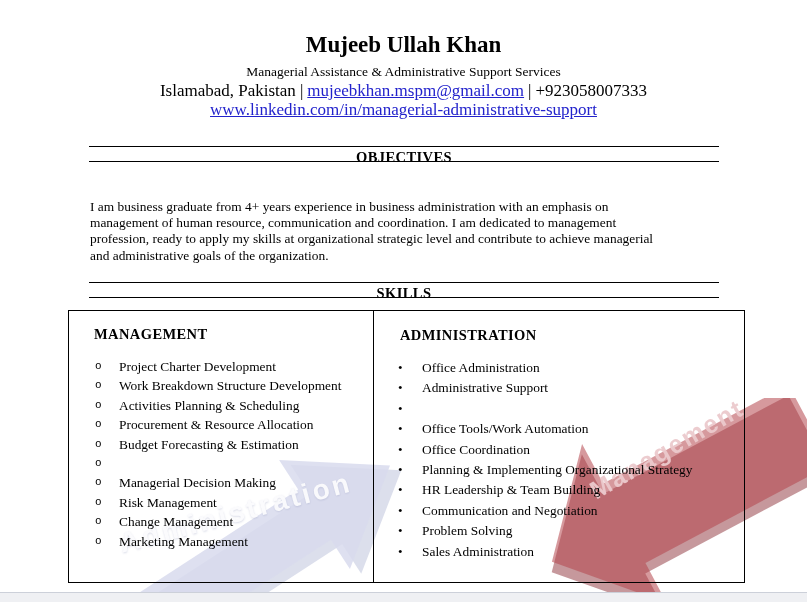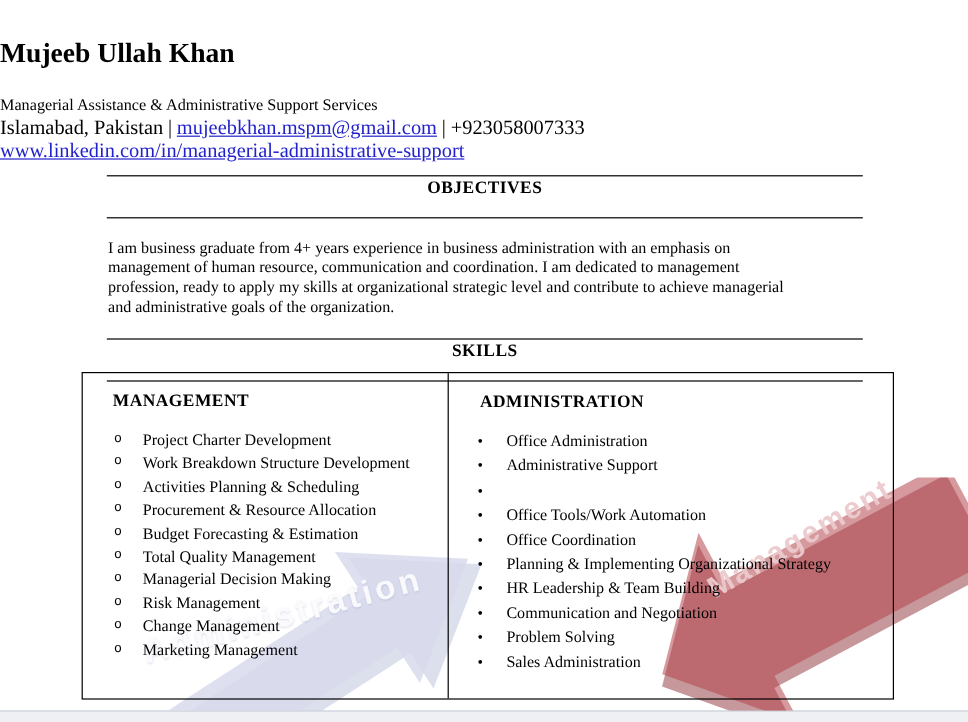--- a/index.html
+++ b/index.html
@@ -15,32 +15,32 @@
              font-weight:bold; white-space:nowrap; pointer-events:none; }
   #wm-left-svg  { left:95px;  top:450px; }
   #wm-left-lbl  { left:120px; top:528px; font-size:28px; letter-spacing:3px;
                   color:#fbfbfd; opacity:.96; transform:rotate(-15deg); transform-origin:left center;
                   text-shadow:0 1px 2px rgba(150,155,190,.35); }
   #wm-right-svg { left:536px; top:398px; }
   #wm-right-lbl { left:592px; top:478px; font-size:25px; letter-spacing:2px;
                   color:#eccacd; opacity:.95; transform:rotate(-30deg); transform-origin:left center; }
 
   
-  .hdr { position:absolute; left:0; top:30px; width:807px; z-index:2; }
+  .hdr { position:absolute; left:0; top:30px; width:807px; text-align:center; z-index:2; }
   .name    { font-size:23px; font-weight:bold; line-height:30px; }
-  .tagline { font-size:13.5px; line-height:19px; margin-top:18px; }
+  .tagline { font-size:13.5px; line-height:19px; margin-top:2px; }
   .contact { font-size:17px; line-height:19px; }
   .sep  { margin:0 4px; }
   .link { color:#2222cc; text-decoration:underline; cursor:pointer; }
 
   
   .sec-head { position:absolute; left:89px; width:630px; z-index:2;
               border-top:1.5px solid #000; border-bottom:1.5px solid #000;
               text-align:center; font-weight:bold; font-size:14.5px; letter-spacing:.4px;
-              height:36px; line-height:20px; background:transparent; }
+              height:16px; line-height:20px; background:transparent; }
   #obj-head    { top:146px; }
   #skills-head { top:266px;margin-top:16px; }
 
   
   .para { position:absolute; left:90px; top:199px; width:640px; z-index:2;
           font-size:13.4px; line-height:16.2px; }
 
   
   .skills-table { position:absolute; left:68px; top:310px; width:677px; height:273px; z-index:2;
                   border:1.5px solid #000; display:flex; background:transparent; }
@@ -119,21 +119,20 @@
         <li>
             <span class="blt blt-o">o</span>
             <span>Procurement &amp; Resource Allocation</span>
           </li>
         <li>
             <span class="blt blt-o">o</span>
             <span>Budget Forecasting &amp; Estimation</span>
           </li>
         <li>
             <span class="blt blt-o">o</span>
-            <span>Total Quality Management</span>
           </li>
         <li>
             <span class="blt blt-o">o</span>
             <span>Managerial Decision Making</span>
           </li>
         <li>
             <span class="blt blt-o">o</span>
             <span>Risk Management</span>
           </li>
         <li>

